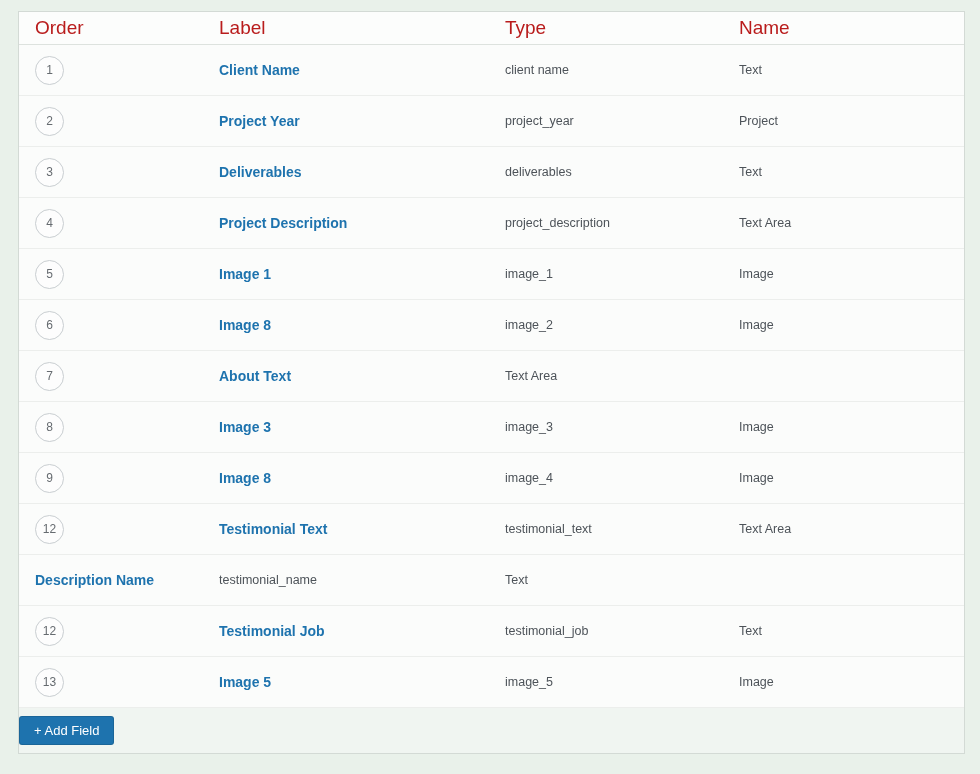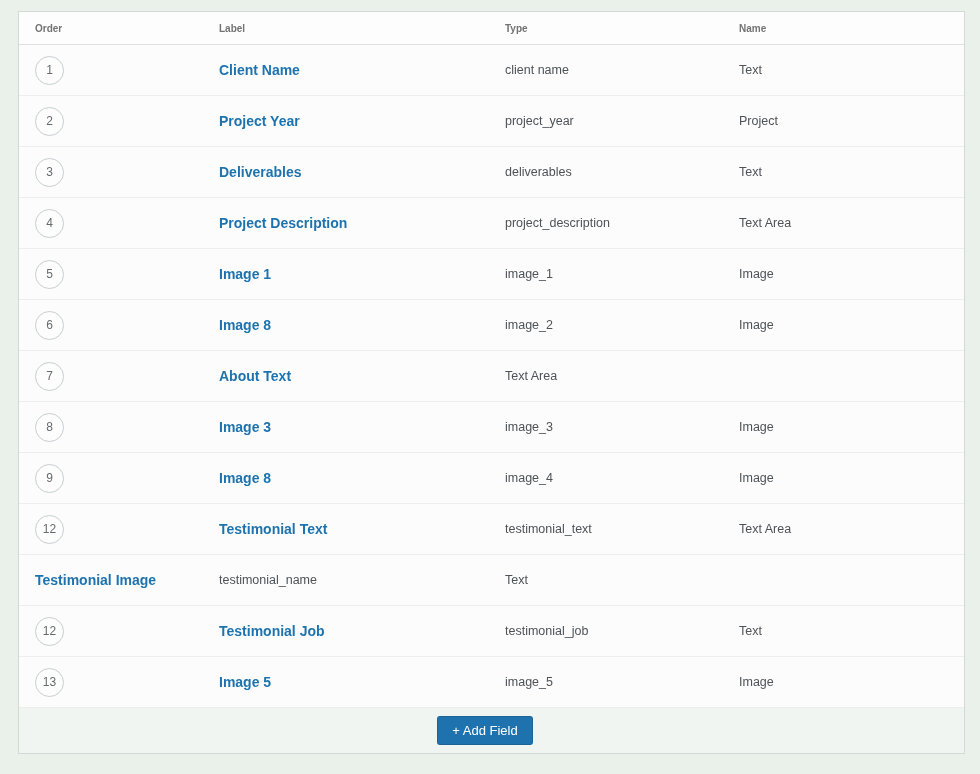--- a/index.html
+++ b/index.html
@@ -21,23 +21,23 @@
     grid-template-columns: 184px 286px 234px 1fr;
     align-items: center;
     padding: 0 16px;
   }
   .table-header {
     height: 33px;
     border-bottom: 1px solid #dde2de;
     background: #fcfdfc;
   }
   .table-header .hcell {
-    font-size: 10px;
-    font-weight: bold;
-    color: #737373;
+    font-size: 19px;
+    font-weight: normal;
+    color: #b91c1c;
   }
   .field-row {
     height: 51px;
     border-bottom: 1px solid #eceeec;
     background: #fbfcfb;
   }
   .order-handle {
     width: 29px; height: 29px;
     border: 1px solid #c9ced1;
     border-radius: 50%;
@@ -56,21 +56,21 @@
   }
   .field-name, .field-type {
     font-size: 12.5px;
     color: #4d5359;
   }
   .panel-footer {
     height: 45px;
     background: #f0f5f1;
     display: flex;
     align-items: center;
-    justify-content: center;
+    justify-content: flex-start;
     padding-right: 13px;
   }
   .add-field-btn {
     background: var(--accent, #1e73ae);
     color: #ffffff;
     border: 1px solid rgba(0,0,0,0.12);
     border-radius: 3px;
     font-family: inherit;
     font-size: 13px;
     padding: 6px 14px;
@@ -195,21 +195,21 @@
     </span>
     <span class="field-label">
       <a>Testimonial Text</a>
     </span>
     <span class="field-name">testimonial_text</span>
     <span class="field-type">Text Area</span>
   </div>
 
   <div class="grid-row field-row">
     <span class="field-label">
-      <a>Testimonial Image</a>
+      <a>Description Name</a>
     </span>
     <span class="field-name">testimonial_name</span>
     <span class="field-type">Text</span>
   </div>
 
   <div class="grid-row field-row">
     <span class="order-cell">
       <span class="order-handle">12</span>
     </span>
     <span class="field-label">

